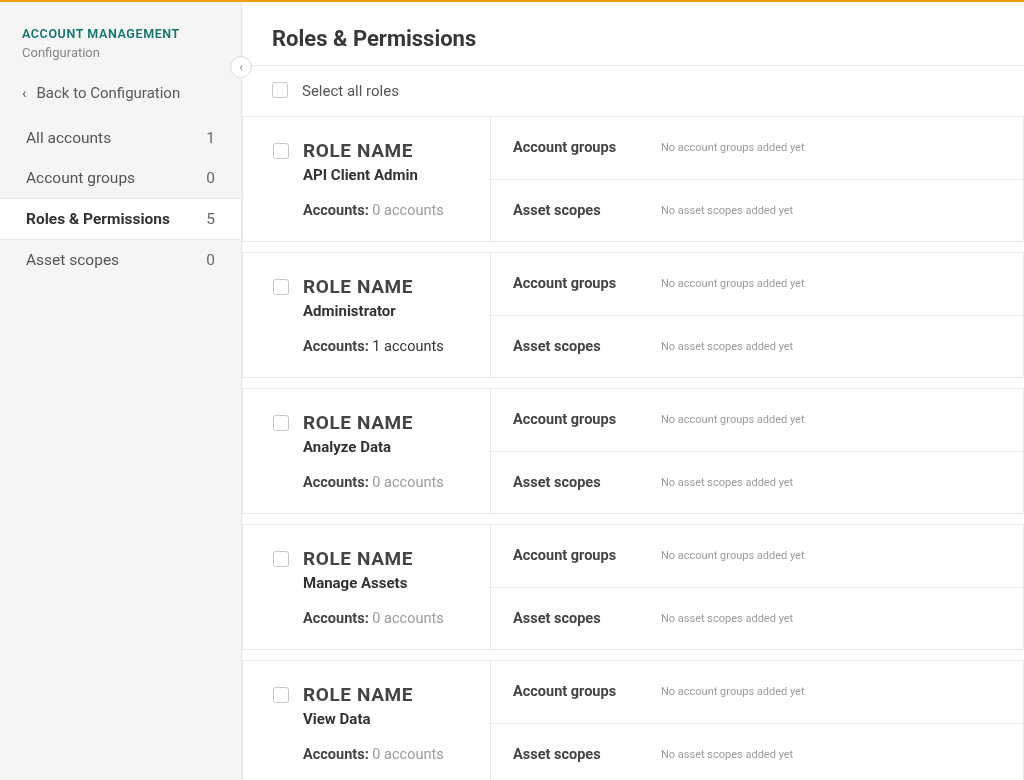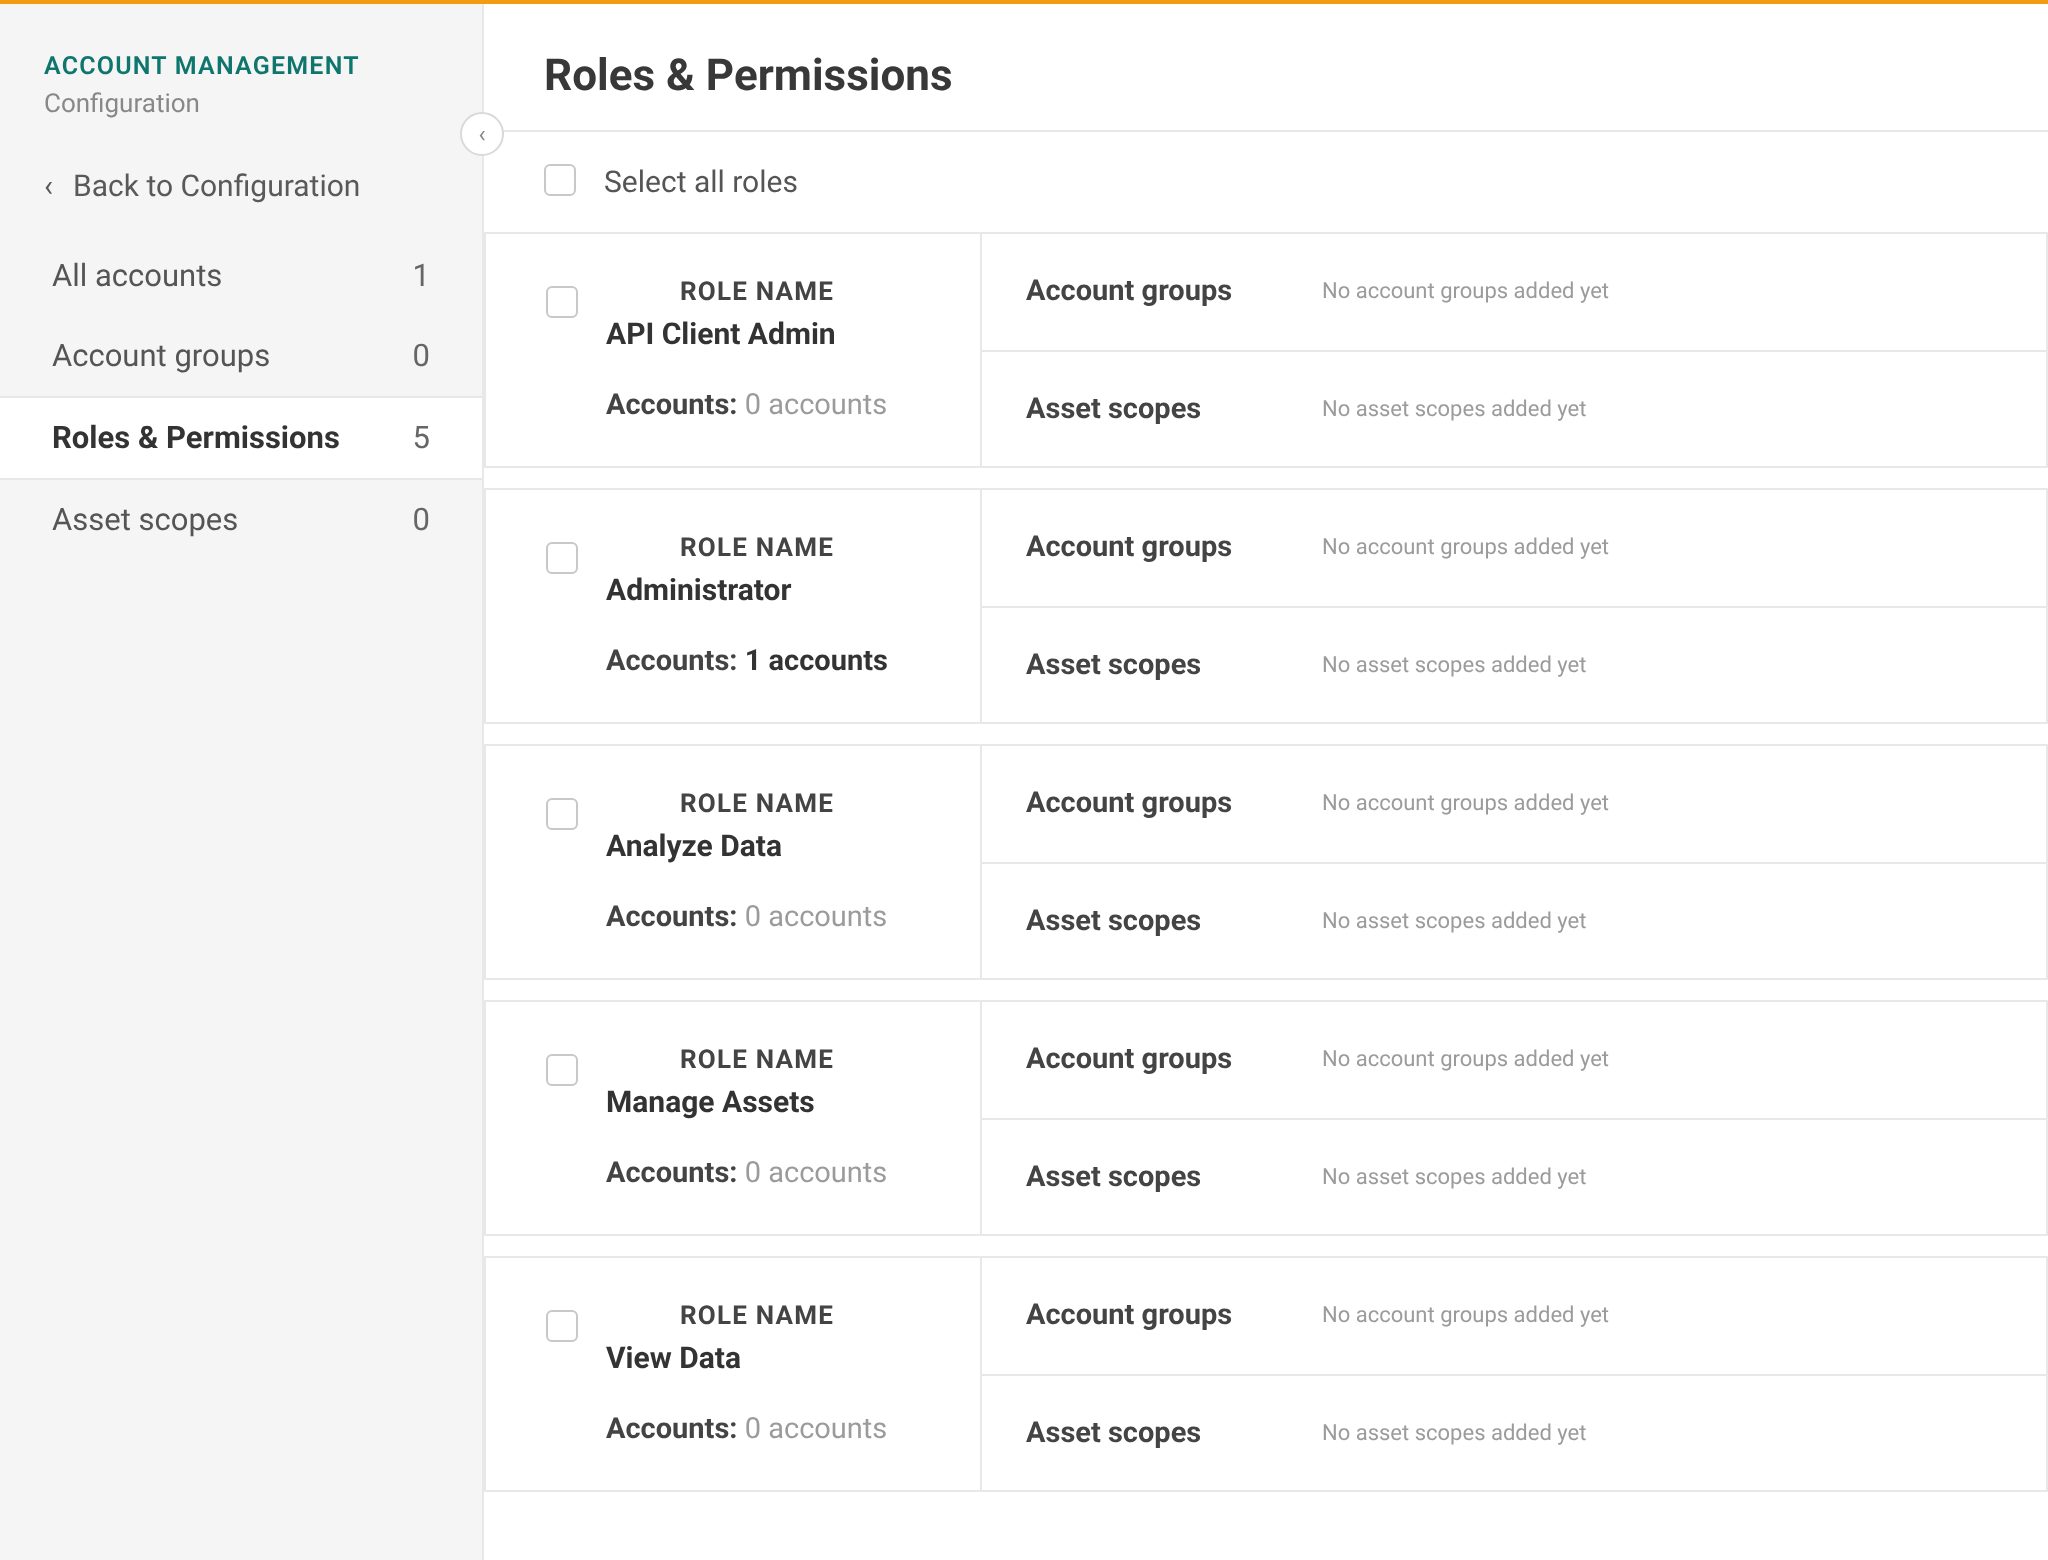--- a/index.html
+++ b/index.html
@@ -85,29 +85,29 @@
   .role-card:first-child { border-top: none; }
   .role-left {
     width: 248px;
     padding: 22px 18px 22px 30px;
     display: flex; gap: 14px;
     border-right: 1px solid #e8e8e8;
   }
   .role-left .chk { margin-top: 4px; flex-shrink: 0; }
   .role-name-stack { }
   .role-name-label {
-    font-size: 13px; font-weight: 700; letter-spacing: .6px; color: #444; margin-left: 37px;
+    font-size: 19px; font-weight: 700; letter-spacing: .6px; color: #444;
   }
   .role-name-value {
     font-size: 15px; font-weight: 700; color: #333; margin-top: 4px;
   }
   .accounts-line { font-size: 14.5px; color: #444; margin-top: 18px; }
   .accounts-line .label { font-weight: 700; text-align: center; }
   .accounts-line .value-dim { color: #9b9b9b; }
-  .accounts-line .value-strong { font-weight: 700; color: #333; }
+  .accounts-line .value-strong { font-weight: 400; color: #333; }
   .role-right { flex: 1; display: flex; flex-direction: column; }
   .role-right-row {
     flex: 1; display: flex; align-items: center;
     padding: 0 22px; gap: 18px;
   }
   .role-right-row + .role-right-row { border-top: 1px solid #e8e8e8; }
   .rr-label { font-size: 14.5px; font-weight: 700; color: #444; width: 130px; }
   .rr-value { font-size: 11px; color: #9b9b9b; }
 </style>
 </head>

